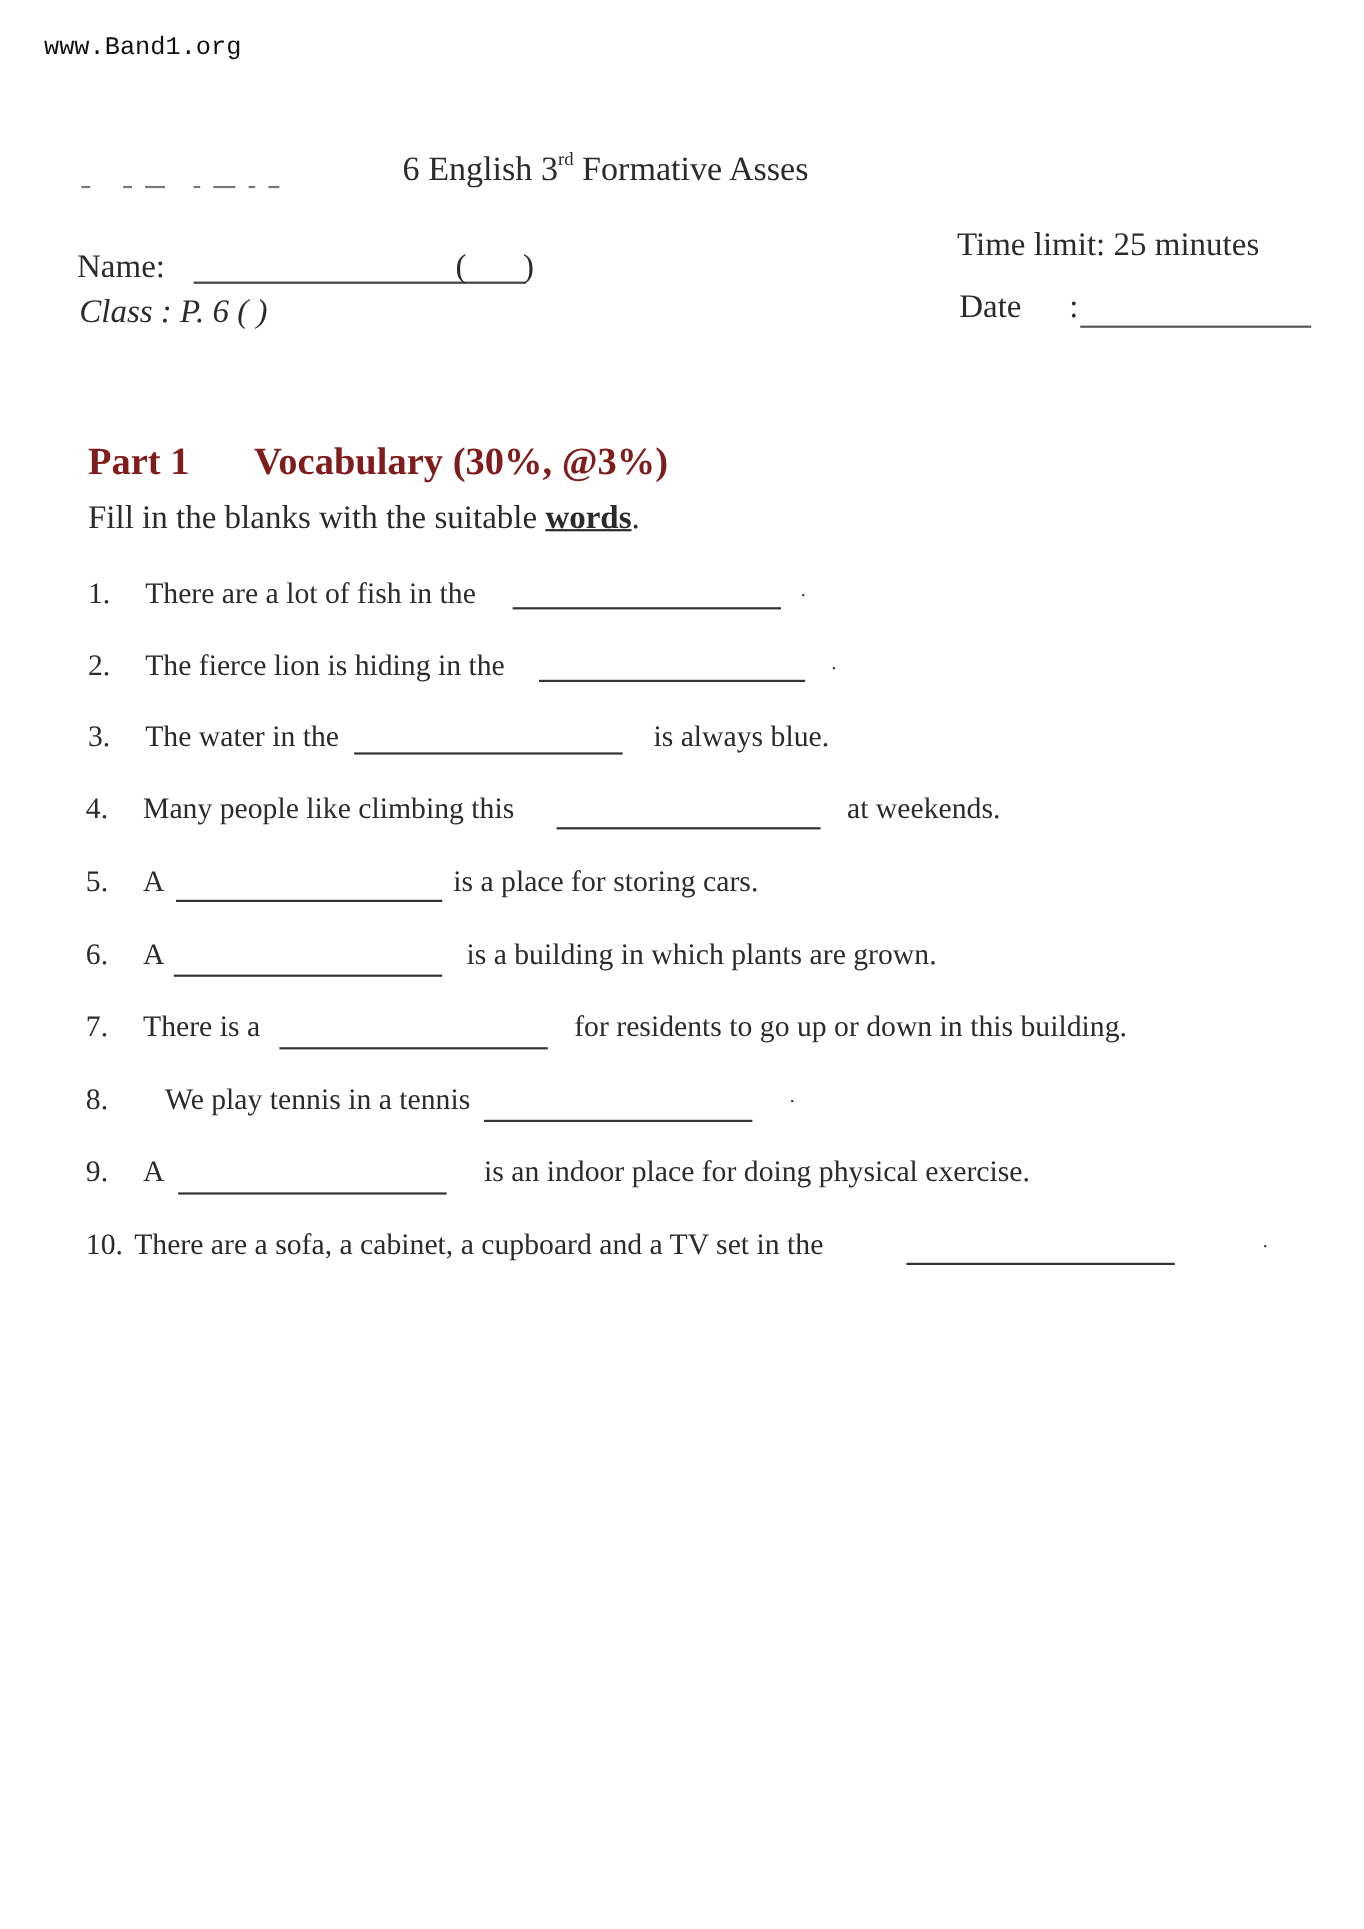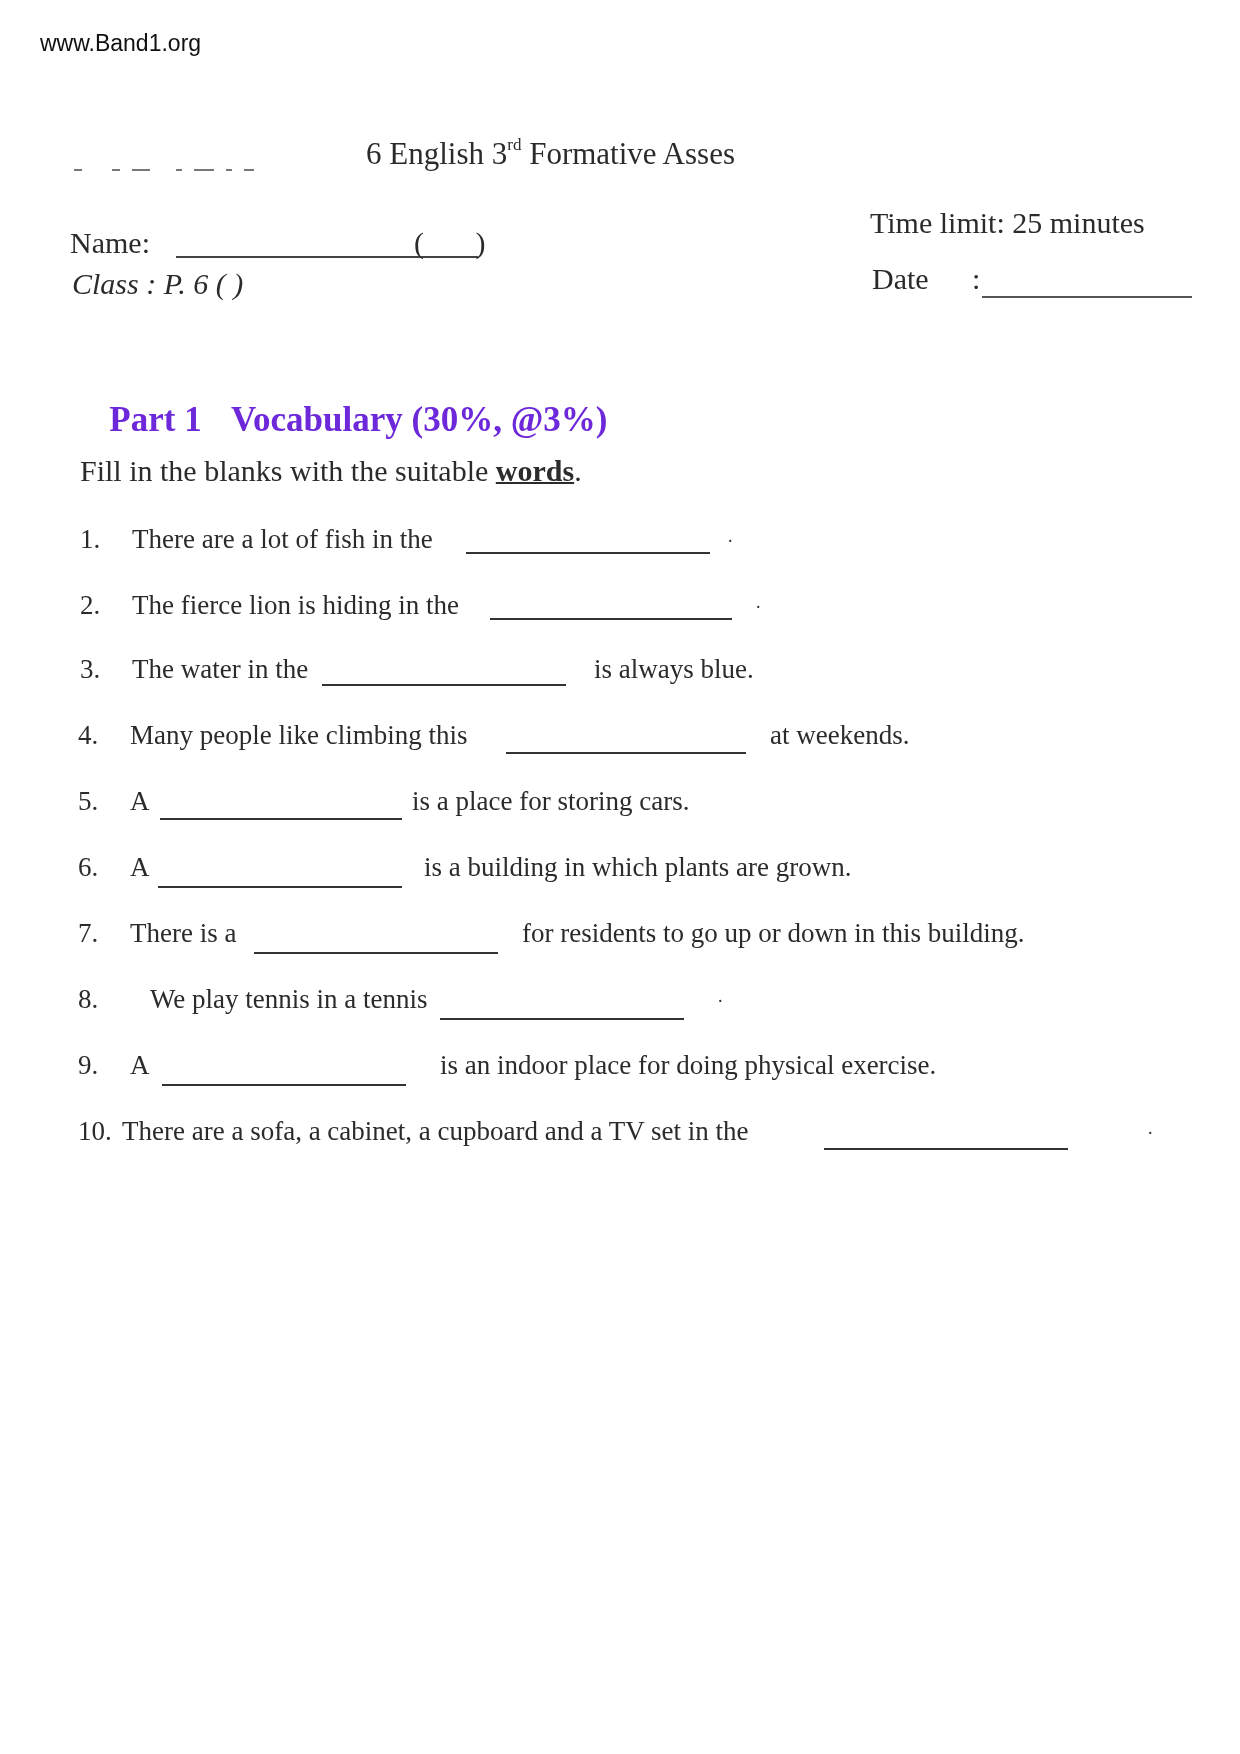--- a/index.html
+++ b/index.html
@@ -12,21 +12,21 @@
       height: 1754px;
       position: relative;
       overflow: hidden;
       color: #2a2a2a;
       font-family: "Liberation Serif", "DejaVu Serif", serif;
     }
     .watermark {
       position: absolute;
       left: 40px;
       top: 30px;
-      font-family: Liberation Sans, sans-serif;
+      font-family: Liberation Mono, monospace;
       font-size: 23px;
       color: #111;
     }
     .scan-dashes {
       position: absolute;
       left: 74px;
       top: 169px;
       display: flex;
       gap: 12px;
     }
@@ -76,23 +76,22 @@
       top: 296px;
       width: 210px;
       border-bottom: 2px solid #555;
     }
     .part-heading {
       position: absolute;
       left: 80px;
       top: 400px;
       font-size: 35px;
       font-weight: bold;
-      color: #6d28d9;
-      white-space: nowrap;
-      text-align: center;
+      color: #7f1d1d;
+      white-space: nowrap;
     }
     .part-heading .part-num {
       display: inline-block;
       width: 151px;
     }
     .instruction {
       position: absolute;
       left: 80px;
       top: 454px;
       font-size: 30px;

